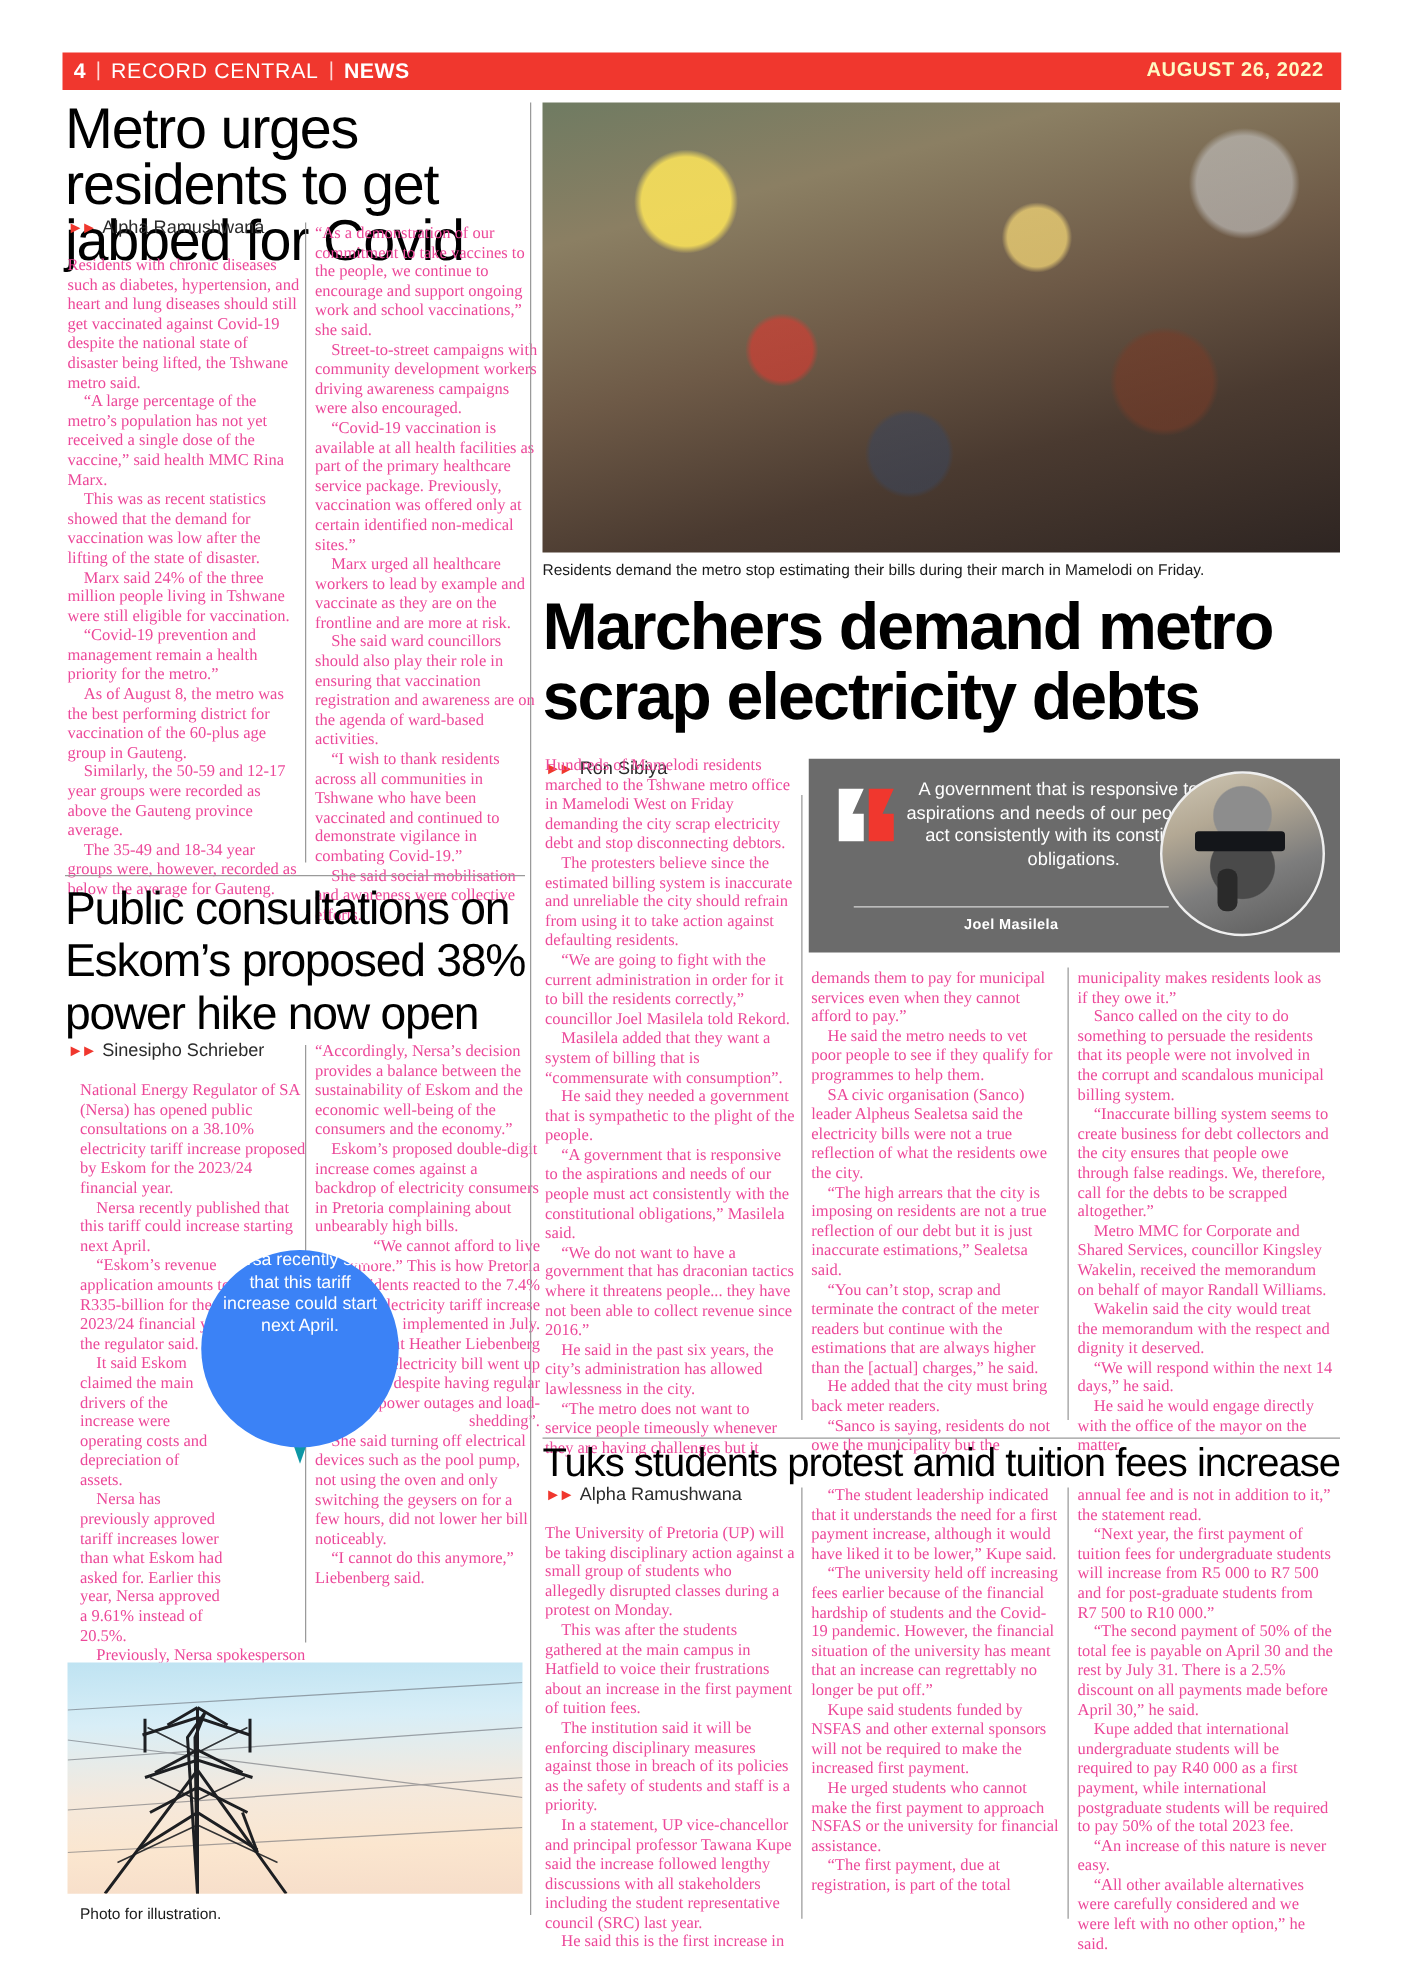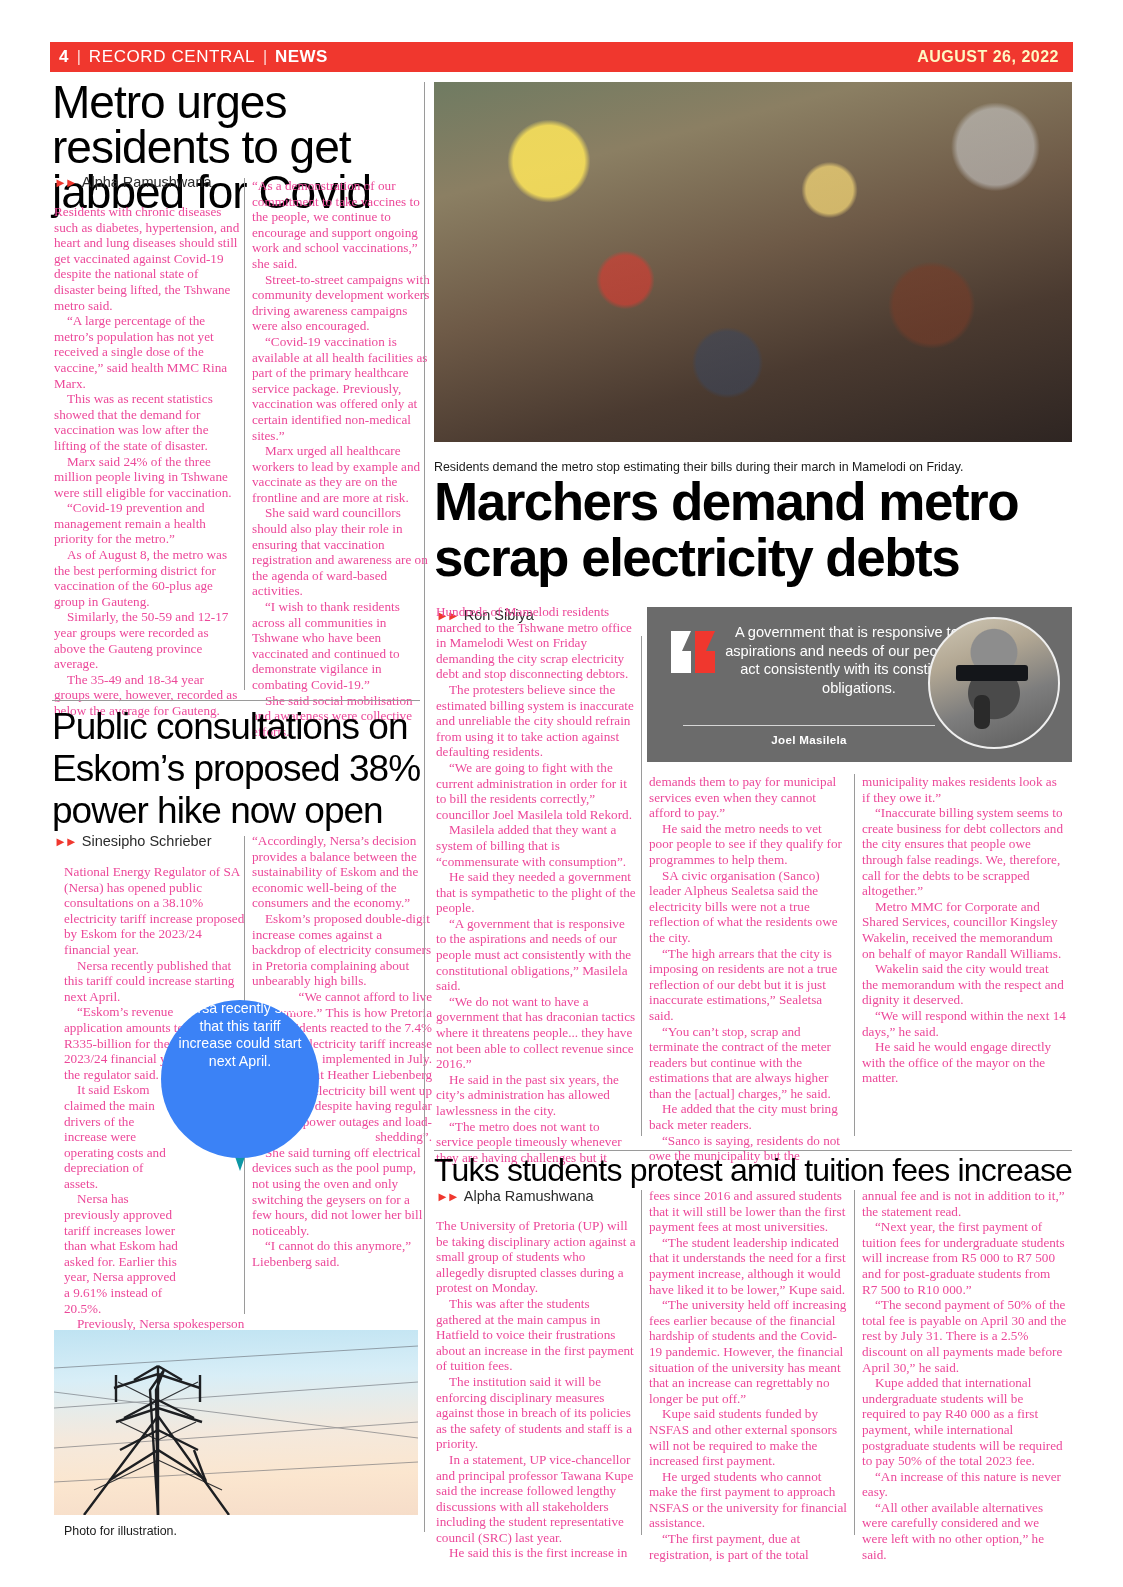--- a/index.html
+++ b/index.html
@@ -177,21 +177,21 @@
       </g>
     </svg>
   </div>
   <div class="cap" style="position:absolute;left:54px;top:1524px;width:364px;margin-left:10px;">Photo for illustration.</div>
 
   <div class="vrule" style="left:424px;top:82px;height:1450px;"></div>
   <div class="vrule" style="left:244px;top:178px;height:512px;"></div>
   <div class="vrule" style="left:244px;top:836px;height:478px;"></div>
 
   <div class="photo ph-march" style="left:434px;top:82px;width:638px;height:360px;"></div>
-  <div class="cap" style="position:absolute;left:434px;top:460px;width:638px;">Residents demand the metro stop estimating their bills during their march in Mamelodi on Friday.</div>
+  <div class="cap" style="position:absolute;left:434px;top:449px;width:638px;">Residents demand the metro stop estimating their bills during their march in Mamelodi on Friday.</div>
 
   <div style="position:absolute;left:434px;top:474px;width:640px;" class="hl">
     <div style="font-size:53px;line-height:56px;font-weight:bold;letter-spacing:-1.5px;">Marchers demand metro scrap electricity debts</div>
   </div>
 
   <div style="position:absolute;left:436px;top:607px;" class="byline">
     <span class="bchev">►►</span>
     <span>Ron Sibiya</span>
   </div>
 
@@ -226,20 +226,21 @@
     <p>He said the metro needs to vet poor people to see if they qualify for programmes to help them.</p>
     <p>SA civic organisation (Sanco) leader Alpheus Sealetsa said the electricity bills were not a true reflection of what the residents owe the city.</p>
     <p>“The high arrears that the city is imposing on residents are not a true reflection of our debt but it is just inaccurate estimations,” Sealetsa said.</p>
     <p>“You can’t stop, scrap and terminate the contract of the meter readers but continue with the estimations that are always higher than the [actual] charges,” he said.</p>
     <p>He added that the city must bring back meter readers.</p>
     <p>“Sanco is saying, residents do not owe the municipality but the</p>
   </div>
 
   <div class="body-col" style="position:absolute;left:862px;top:774px;width:205px;">
     <p class="first">municipality makes residents look as if they owe it.”</p>
+    <p>Sanco called on the city to do something to persuade the residents that its people were not involved in the corrupt and scandalous municipal billing system.</p>
     <p>“Inaccurate billing system seems to create business for debt collectors and the city ensures that people owe through false readings. We, therefore, call for the debts to be scrapped altogether.”</p>
     <p>Metro MMC for Corporate and Shared Services, councillor Kingsley Wakelin, received the memorandum on behalf of mayor Randall Williams.</p>
     <p>Wakelin said the city would treat the memorandum with the respect and dignity it deserved.</p>
     <p>“We will respond within the next 14 days,” he said.</p>
     <p>He said he would engage directly with the office of the mayor on the matter.</p>
   </div>
 
   <div class="hrule" style="left:434px;top:1150px;width:638px;"></div>
 
   <div style="position:absolute;left:434px;top:1152px;width:640px;" class="hl">
@@ -253,21 +254,20 @@
 
   <div class="body-col" style="position:absolute;left:436px;top:1218px;width:200px;">
     <p class="first">The University of Pretoria (UP) will be taking disciplinary action against a small group of students who allegedly disrupted classes during a protest on Monday.</p>
     <p>This was after the students gathered at the main campus in Hatfield to voice their frustrations about an increase in the first payment of tuition fees.</p>
     <p>The institution said it will be enforcing disciplinary measures against those in breach of its policies as the safety of students and staff is a priority.</p>
     <p>In a statement, UP vice-chancellor and principal professor Tawana Kupe said the increase followed lengthy discussions with all stakeholders including the student representative council (SRC) last year.</p>
     <p>He said this is the first increase in</p>
   </div>
 
   <div class="body-col" style="position:absolute;left:649px;top:1188px;width:200px;">
-    <p class="first">fees since 2016 and assured students that it will still be lower than the first payment fees at most universities.</p>
     <p>“The student leadership indicated that it understands the need for a first payment increase, although it would have liked it to be lower,” Kupe said.</p>
     <p>“The university held off increasing fees earlier because of the financial hardship of students and the Covid-19 pandemic. However, the financial situation of the university has meant that an increase can regrettably no longer be put off.”</p>
     <p>Kupe said students funded by NSFAS and other external sponsors will not be required to make the increased first payment.</p>
     <p>He urged students who cannot make the first payment to approach NSFAS or the university for financial assistance.</p>
     <p>“The first payment, due at registration, is part of the total</p>
   </div>
 
   <div class="body-col" style="position:absolute;left:862px;top:1188px;width:205px;">
     <p class="first">annual fee and is not in addition to it,” the statement read.</p>
     <p>“Next year, the first payment of tuition fees for undergraduate students will increase from R5 000 to R7 500 and for post-graduate students from R7 500 to R10 000.”</p>

